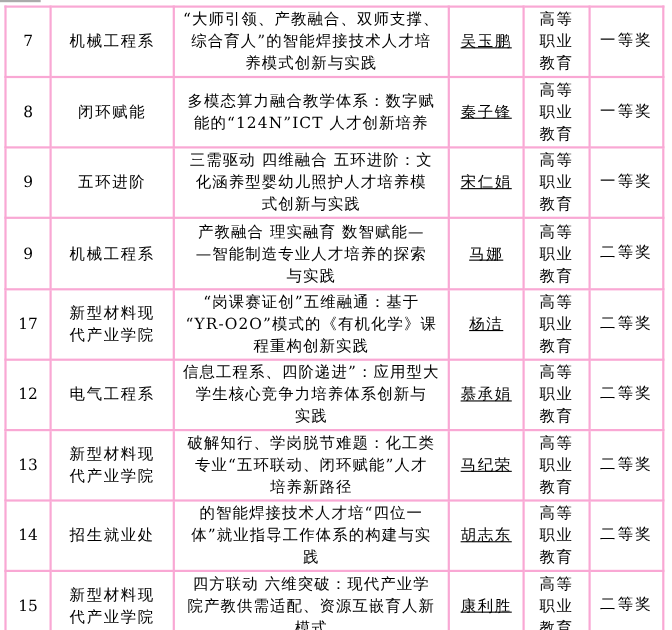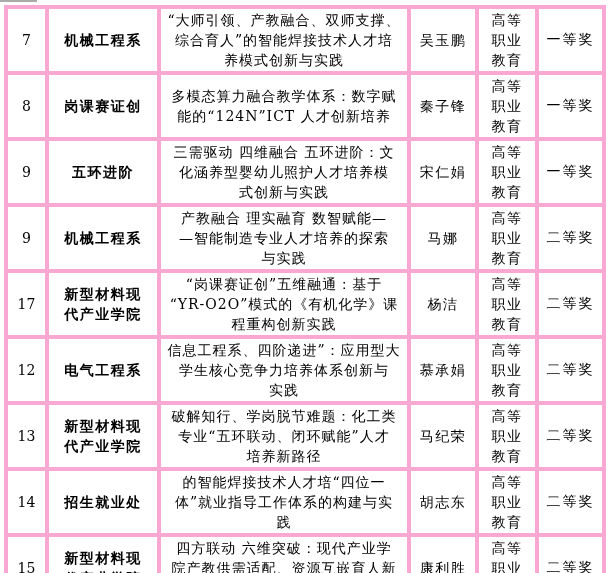--- a/index.html
+++ b/index.html
@@ -25,33 +25,33 @@
   }
   table.awards {
     position: absolute;
     left: 4px;
     top: 5px;
     width: 598px;
     border-collapse: collapse;
     table-layout: fixed;
   }
   table.awards td {
-    border: 4px solid #f9a8d4;
+    border: 2px solid #f9a8d4;
     text-align: center;
     vertical-align: middle;
     font-size: 14px;
     line-height: 20px;
     padding: 1px 2px;
     white-space: pre-line;
     overflow: hidden;
   }
   td.c-num   { font-size: 13px; }
-  td.c-dept  { letter-spacing: 1.5px; font-weight: bold; }
+  td.c-dept  { letter-spacing: 1.5px; }
   td.c-title { letter-spacing: 1px; line-height: 19.5px; padding: 1px 5px; }
-  td.c-name  { letter-spacing: 1.5px; }
+  td.c-name  { letter-spacing: 1.5px; text-decoration: underline; }
   td.c-edu   { letter-spacing: 1.5px; }
   td.c-award { letter-spacing: 2px; font-family: Liberation Mono, monospace; }
   tr.r1 { height: 56px; }
   tr.r2 { height: 64px; }
   tr.r3 { height: 62px; }
   tr.r4 { height: 65px; }
   tr.r5 { height: 61px; }
   tr.r6 { height: 62px; }
   tr.r7 { height: 61px; }
   tr.r8 { height: 63px; }
@@ -79,21 +79,21 @@
 综合育人”的智能焊接技术人才培
 养模式创新与实践</td>
       <td class="c-name">吴玉鹏</td>
       <td class="c-edu">高等
 职业
 教育</td>
       <td class="c-award">一等奖</td>
     </tr>
     <tr class="r2">
       <td class="c-num">8</td>
-      <td class="c-dept">岗课赛证创</td>
+      <td class="c-dept">闭环赋能</td>
       <td class="c-title">多模态算力融合教学体系：数字赋
 能的“124N”ICT 人才创新培养</td>
       <td class="c-name">秦子锋</td>
       <td class="c-edu">高等
 职业
 教育</td>
       <td class="c-award">一等奖</td>
     </tr>
     <tr class="r3">
       <td class="c-num">9</td>

